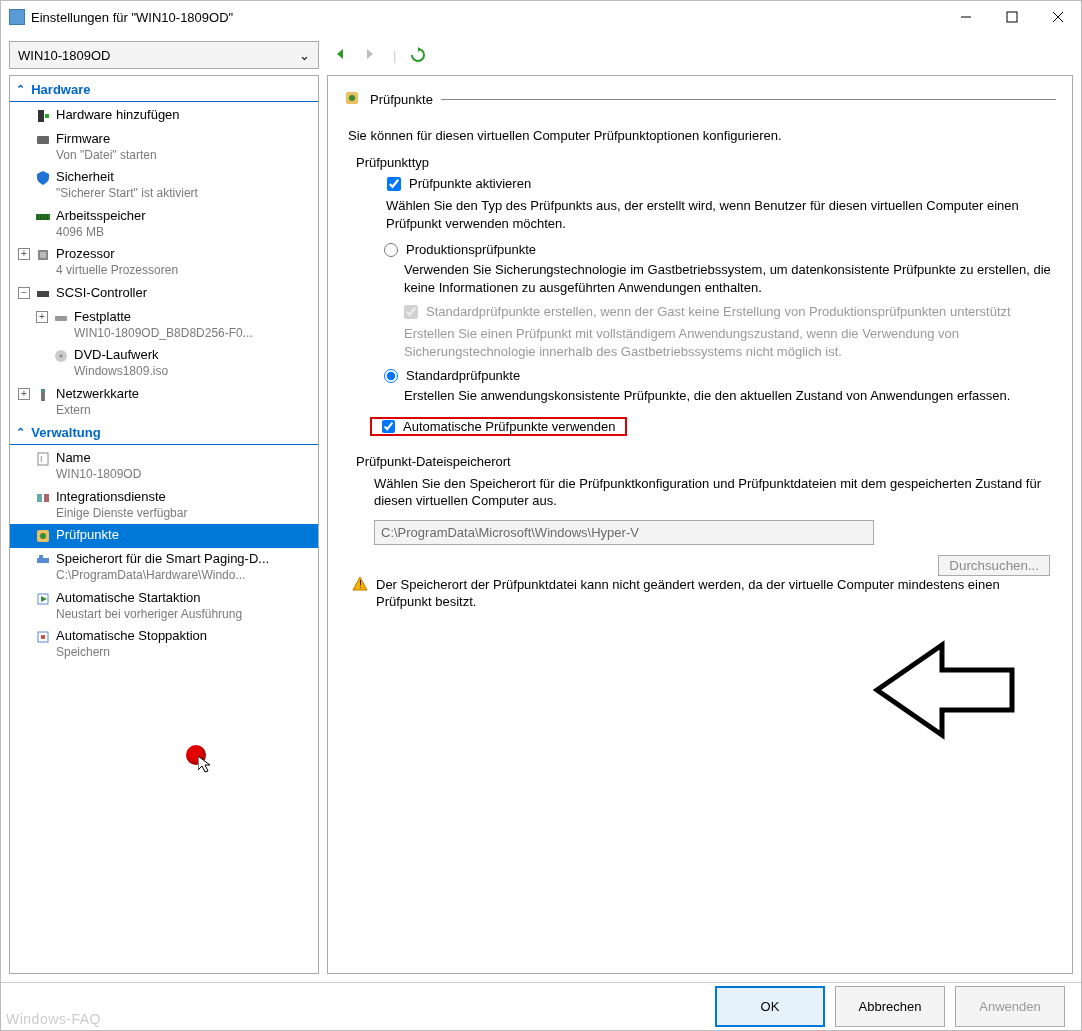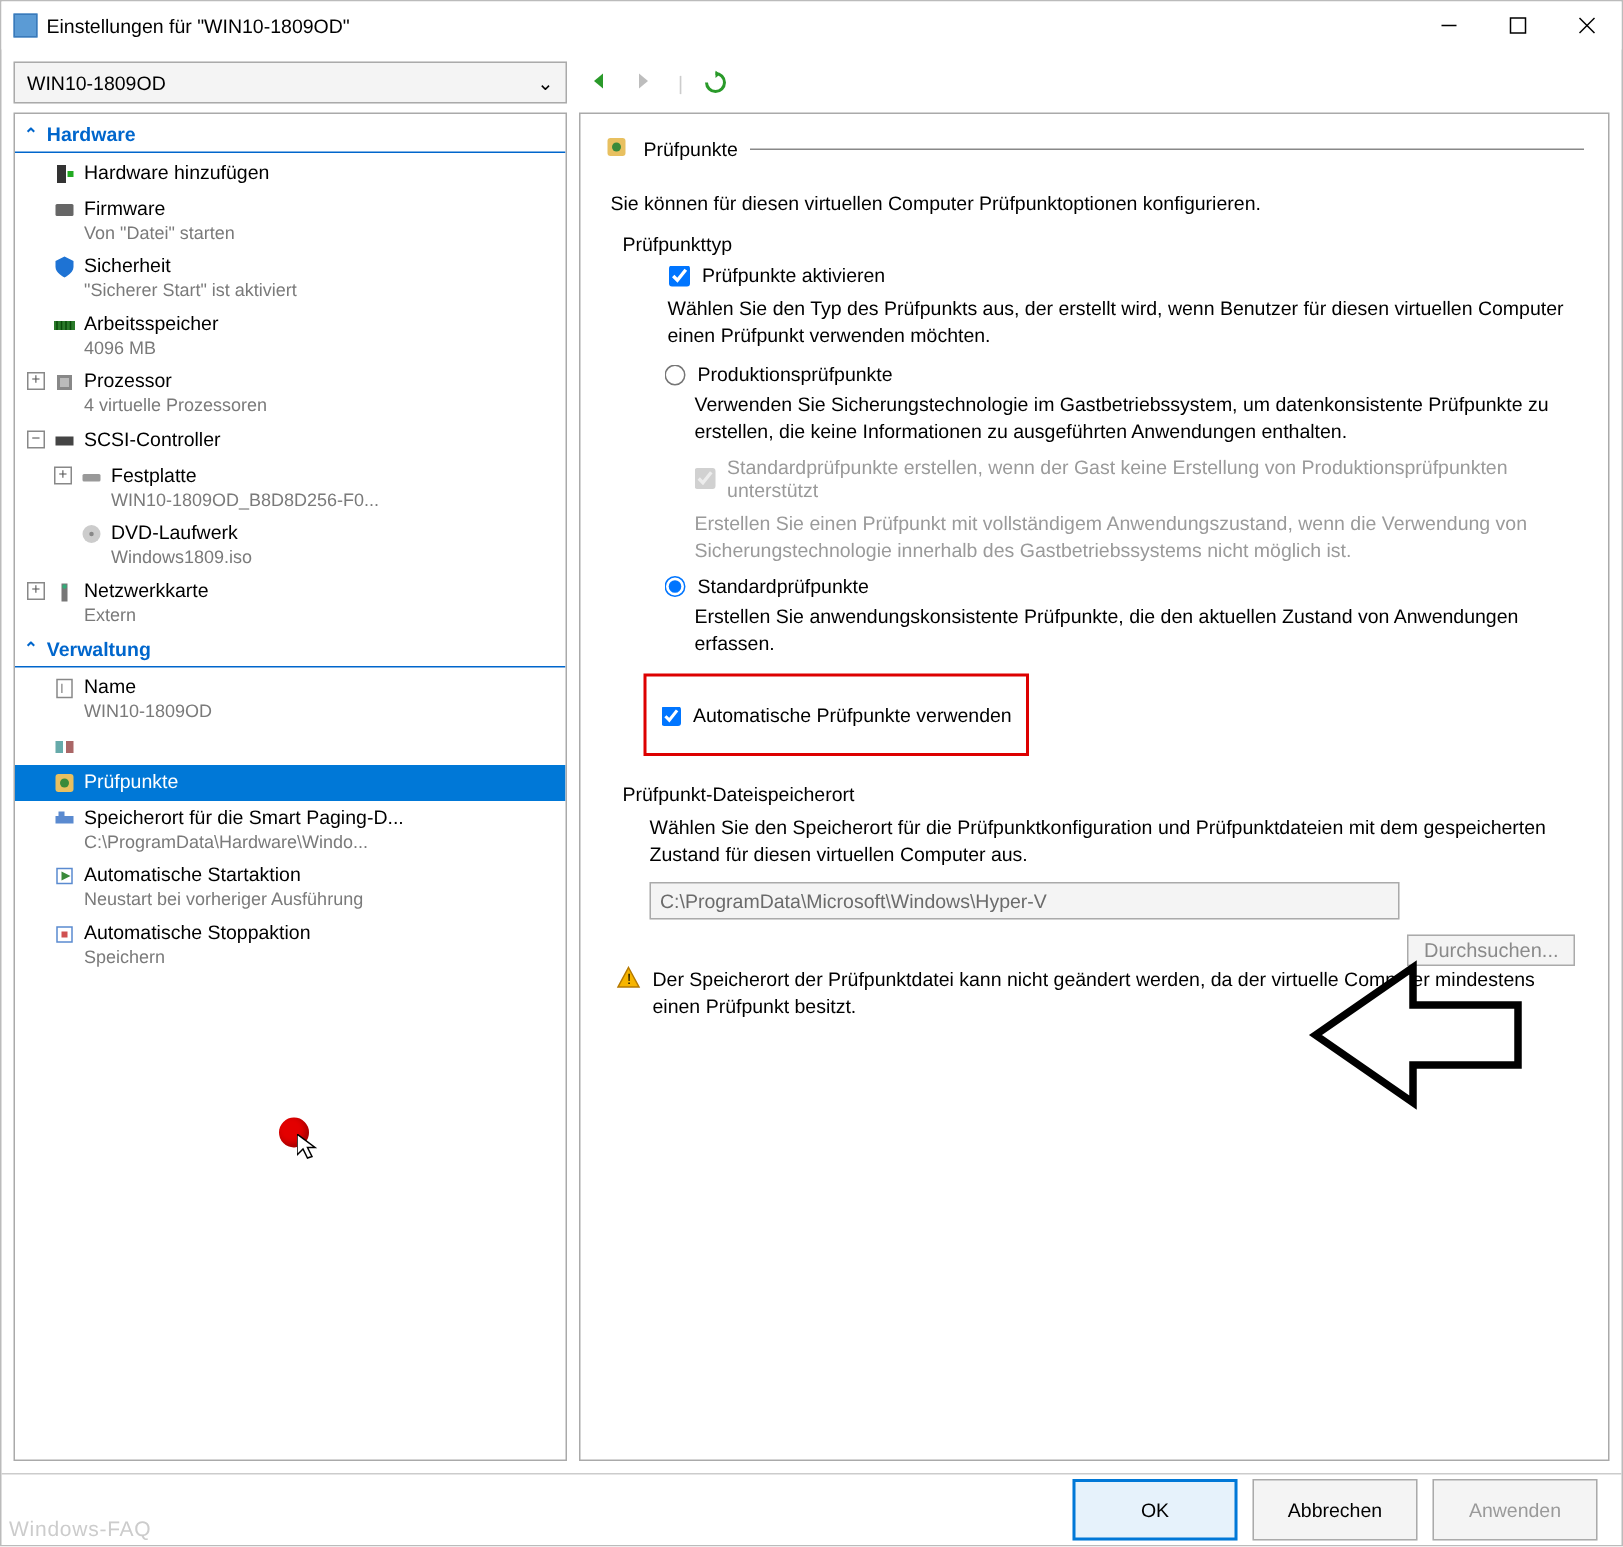--- a/index.html
+++ b/index.html
@@ -4,21 +4,21 @@
 <style>
 * { box-sizing: border-box; margin: 0; padding: 0; font-family: "Segoe UI", Tahoma, sans-serif; }
 body { background: #fff; font-size: 13px; color: #000; }
 .window { width: 1082px; height: 1031px; background: #fff; display: flex; flex-direction: column; border: 1px solid #bbb; }
 .titlebar { height: 32px; display: flex; align-items: center; padding: 0 0 0 8px; background: #fff; }
 .titlebar .icon { width: 16px; height: 16px; background: #5b9bd5; margin-right: 6px; display: inline-block; border: 1px solid #3a7aba; }
 .titlebar .title { flex: 1; font-size: 13px; }
 .winbtns { display: flex; }
 .winbtn { width: 46px; height: 32px; display: flex; align-items: center; justify-content: center; font-size: 14px; }
 .content { flex: 1; display: flex; padding: 8px; gap: 8px; overflow: hidden; }
-.sidebar { width: 369px; display: flex; flex-direction: column; }
+.sidebar { width: 310px; display: flex; flex-direction: column; }
 .vm-select { height: 28px; border: 1px solid #aaa; background: #f4f4f4; display: flex; align-items: center; padding: 0 8px; justify-content: space-between; margin-bottom: 6px; }
 .tree { flex: 1; border: 1px solid #aaa; background: #fff; overflow-y: auto; padding: 2px 0; }
 .section-hdr { color: #0066cc; font-weight: bold; padding: 4px 6px; display: flex; align-items: center; gap: 6px; border-bottom: 1px solid #0066cc; margin-bottom: 2px; }
 .section-hdr .chev { color: #0066cc; font-size: 11px; }
 .tree-item { padding: 3px 6px 3px 8px; display: flex; align-items: flex-start; gap: 4px; line-height: 1.3; cursor: default; }
 .tree-item .exp { width: 12px; text-align: center; font-size: 10px; color: #555; border: 1px solid #888; height: 12px; line-height: 10px; background: #fff; flex-shrink: 0; margin-top: 2px; }
 .tree-item .noexp { width: 12px; flex-shrink: 0; }
 .tree-item .ticon { width: 18px; height: 18px; flex-shrink: 0; display: inline-flex; align-items: center; justify-content: center; }
 .tree-item .txt { flex: 1; overflow: hidden; }
 .tree-item .lbl { white-space: nowrap; overflow: hidden; text-overflow: ellipsis; color: #000; }
@@ -37,21 +37,21 @@
 .groupbox { margin: 8px 0 14px 8px; padding-left: 4px; position: relative; }
 .groupbox .gtitle { font-size: 13px; margin-bottom: 6px; }
 .chkrow { display: flex; align-items: center; gap: 8px; margin: 4px 0 6px 31px; }
 .chkrow input[type=checkbox] { width: 14px; height: 14px; }
 .helptext { margin: 4px 0 10px 30px; color: #000; line-height: 1.35; }
 .radiorow { display: flex; align-items: center; gap: 8px; margin: 8px 0 4px 28px; }
 .radiorow input[type=radio] { width: 14px; height: 14px; }
 .subhelp { margin: 2px 0 8px 48px; color: #000; line-height: 1.35; }
 .subhelp.disabled, .chkrow.disabled label, .chkrow.disabled input { color: #9a9a9a; }
 .chkrow.disabled input { accent-color: #9a9a9a; }
-.highlightbox { border: 2px solid #d00; padding: 18px 10px; display: inline-flex; align-items: flex-end; gap: 8px; margin: 4px 0 4px 14px; }
+.highlightbox { border: 2px solid #d00; padding: 0 10px; display: inline-flex; align-items: center; gap: 8px; margin: 4px 0 4px 14px; }
 .pathbox { margin: 4px 0 4px 18px; border: 1px solid #aaa; background: #f4f4f4; padding: 4px 6px; color: #6b6b6b; width: 500px; }
 .browsebtn { float: right; margin: 6px 6px 0 0; padding: 2px 10px; border: 1px solid #aaa; background: #f4f4f4; color: #8a8a8a; }
 .warning { clear: both; display: flex; gap: 8px; margin: 30px 0 0 8px; line-height: 1.35; }
 .warning .wicon { width: 16px; height: 16px; flex-shrink: 0; }
 .footer { height: 48px; border-top: 1px solid #ccc; display: flex; justify-content: flex-end; align-items: center; gap: 10px; padding: 0 16px; }
 .footer button { min-width: 110px; height: 41px; border: 1px solid #aaa; background: #f4f4f4; padding: 0 12px; font-size: 13px; }
 .footer button.primary { border: 2px solid #0078d7; background: #e6f2fb; }
 .footer button:disabled { color: #9a9a9a; }
 .watermark { position: absolute; bottom: 4px; left: 6px; color: #ccc; font-size: 14px; letter-spacing: 0.5px; pointer-events: none; }
 svg { display: block; }
@@ -248,20 +248,24 @@
         </div>
 
         <div class="tree-item">
           <span class="noexp"></span>
           <span class="ticon">
               <svg width="16" height="16">
                 <rect x="2" y="4" width="5" height="8" fill="#6aa"></rect>
                 <rect x="9" y="4" width="5" height="8" fill="#a66"></rect>
               </svg>
             </span>
+          <div class="txt">
+              <div class="lbl">Integrationsdienste</div>
+              <div class="sub">Einige Dienste verfügbar</div>
+            </div>
         </div>
 
         <div class="tree-item selected">
           <span class="noexp"></span>
           <span class="ticon">
               <svg width="16" height="16">
                 <rect x="2" y="2" width="12" height="12" fill="#e8c060" rx="2"></rect>
                 <circle cx="8" cy="8" r="3" fill="#3a8a3a"></circle>
               </svg>
             </span>

